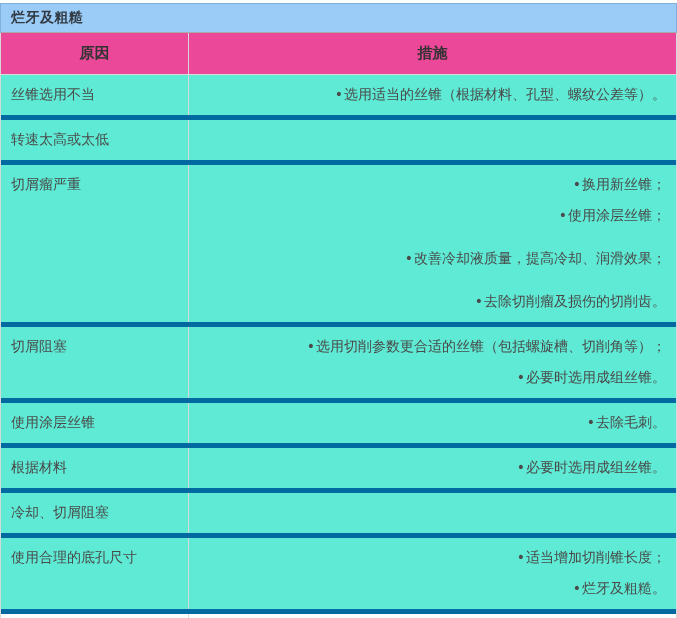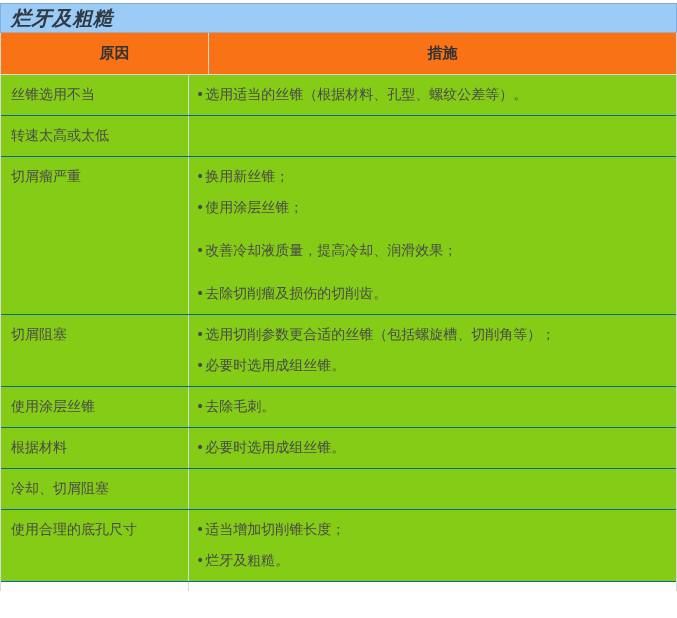--- a/index.html
+++ b/index.html
@@ -16,61 +16,59 @@
   }
   .top-strip { height:3px; background:#ffffff; }
 
   .title-bar {
     height:30px;
     background:#9bcbf7;
     border:1px solid #7fafdd;
     border-bottom:1px solid #a9a9a9;
     display:flex; align-items:center;
     padding:0 10px;
-    font-size:20px; font-weight:bold;
+    font-size:14px; font-weight:bold;
     color:#313a42;
     letter-spacing:0.5px;
-    font-style:italic;
   }
 
   .tbl {
     border-left:1px solid #d8d8d8;
     border-right:1px solid #d8d8d8;
     background:#fdfdfd;
   }
 
   .hrow {
     display:flex;
-    background:#f97316;
+    background:#ec4899;
     border-bottom:1px solid #d8d8d8;
-    padding-left:20px;
   }
   .hcell {
     padding:10px 8px;
     font-size:15px; font-weight:bold;
     color:#333333;
     text-align:center;
     line-height:21px;
   }
   .hcell.c1 { width:188px; border-right:1px solid #d8d8d8; }
   .hcell.c2 { flex:1; }
 
   .row {
     display:flex;
-    border-bottom:1px solid #0369a1;
-    background:#84cc16;
+    border-bottom:5px solid #0369a1;
+    background:#5eead4;
   }
   .cell {
     font-size:14px;
     color:#4a4a4a;
     line-height:31px;
     padding:4px 10px 5px 10px;
   }
   .cell.cause { width:188px; border-right:1px solid #d8d8d8; }
-  .cell.measures { flex:1; padding-left:7px; }
+  .cell.measures { flex:1; padding-left:7px;text-align:right; }
 
   .mline { white-space:nowrap; }
   .mline .bullet { margin-right:1px; }
   .mspacer { height:12px; }
 
   .partial-row {
     display:flex;
     height:9px;
     background:#fdfdfd;
   }

